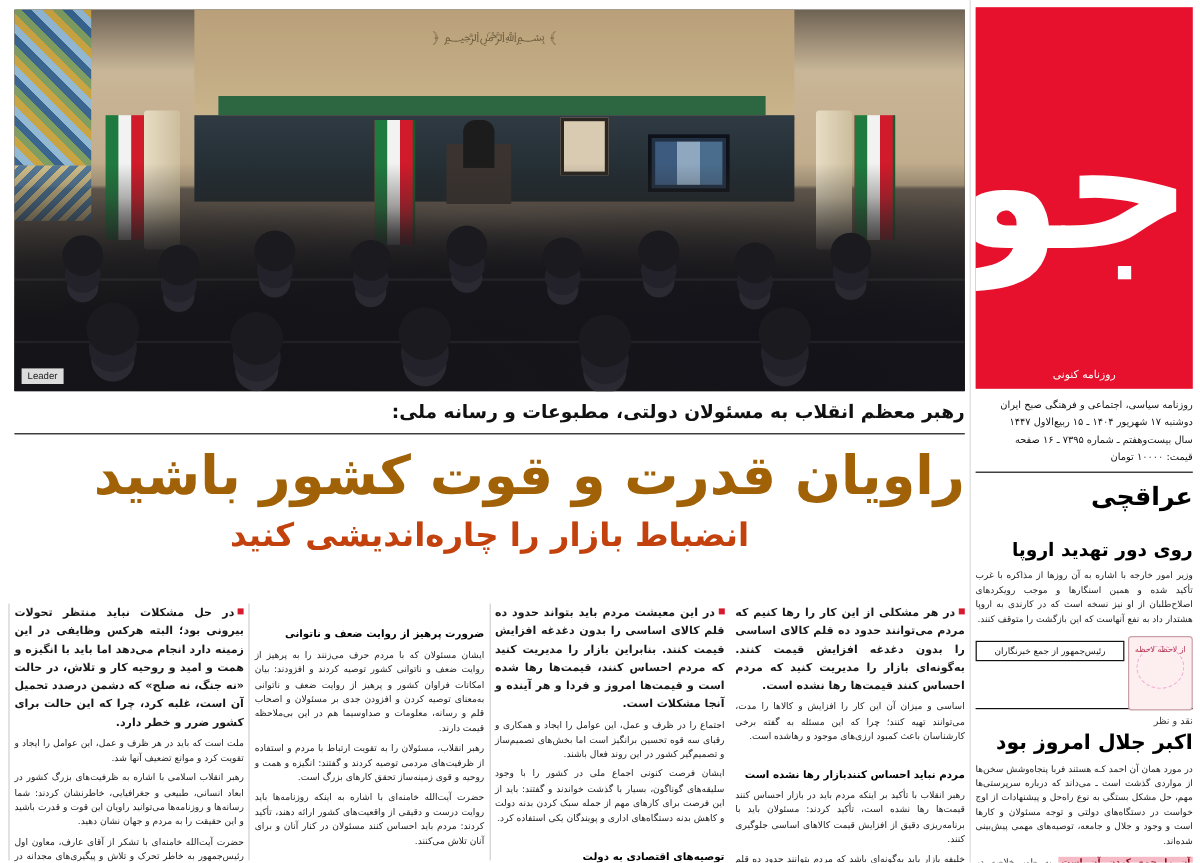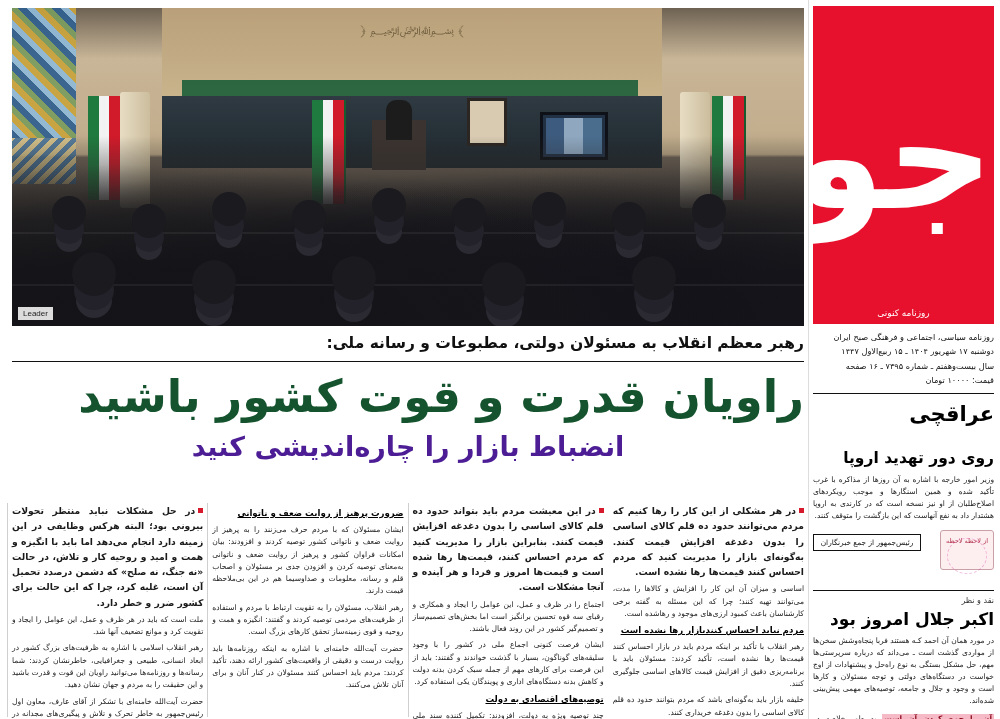--- a/index.html
+++ b/index.html
@@ -132,25 +132,25 @@
   }
   .kicker {
     font-size: 15.5px; color: #111; font-weight: bold;
     letter-spacing: 0; line-height: 1.5;
     padding-left: 6px;
   }
   .rule {
     height: 1px; background: #111; margin: 6px 0 8px 0;
   }
   .headline {
-    font-size: 45px; font-weight: bold; color: #14532d;
+    font-size: 45px; font-weight: bold; color: #a16207;
     line-height: 1.18; letter-spacing: -0.5px;
   }
   .subhead {
-    font-size: 27px; font-weight: bold; color: #4c1d95;
+    font-size: 27px; font-weight: bold; color: #c2410c;
     line-height: 1.3; margin-top: 6px; text-align: center;
   }
 
   
   .cols {
     position: absolute; left: 4px; top: 497px; width: 792px; height: 214px;
     direction: rtl;
     display: flex; gap: 9px;
   }
   .col {
@@ -162,21 +162,21 @@
   .col p { margin: 0 0 4px 0; }
   .lead {
     font-size: 9.2px; line-height: 1.66; font-weight: bold;
   }
   .sq {
     display: inline-block; width: 5px; height: 5px;
     background: #d7192d; margin-left: 3px; vertical-align: 1px;
   }
   .sub-title {
     font-weight: bold; font-size: 8.6px; color: #000;
-    margin: 4px 0 3px 0; display: block; text-decoration: underline;
+    margin: 20px 0 3px 0; display: block;
   }
   .vline {
     position: absolute; top: 0; bottom: 0; left: -5px; width: 1px;
     background: #cfcfcf;
   }
 
   
   .side {
     position: absolute;
     right: 0; top: 0;
@@ -223,35 +223,35 @@
   }
   .side-headline .t2 {
     font-size: 15.5px; font-weight: bold; color: #000; line-height: 1.3; margin-top: 20px;
   }
   .stamp-row {
     position: relative;
     margin: 8px 6px 0 4px; height: 52px;
   }
   .stamp {
     position: absolute; right: 0; top: 0;
-    width: 54px; height: 40px;
+    width: 54px; height: 62px;
     border: 1px solid #c9a0a8;
     background: #fdeef0;
     color: #b0304a;
     font-size: 6.5px; text-align: center; direction: rtl;
     line-height: 1.4; padding-top: 6px;
     border-radius: 3px;
   }
   .stamp-circle {
     position: absolute; right: 6px; top: 7px;
     width: 40px; height: 36px; border-radius: 50%;
     border: 1px dashed #c08; opacity: .25;
   }
   .note-box {
-    position: absolute; left: 0; top: 4px; width: 108px;
+    position: absolute; left: 0; top: 4px; width: 124px;
     border: 1px solid #111; color: #111;
     font-size: 7.4px; text-align: center; direction: rtl;
     padding: 3px 2px;
   }
   .sep {
     margin: 8px 6px 0 4px; height: 1px; background: #111;
   }
   .small-label {
     margin: 5px 6px 0 4px; direction: rtl;
     font-size: 8px; color: #333;

